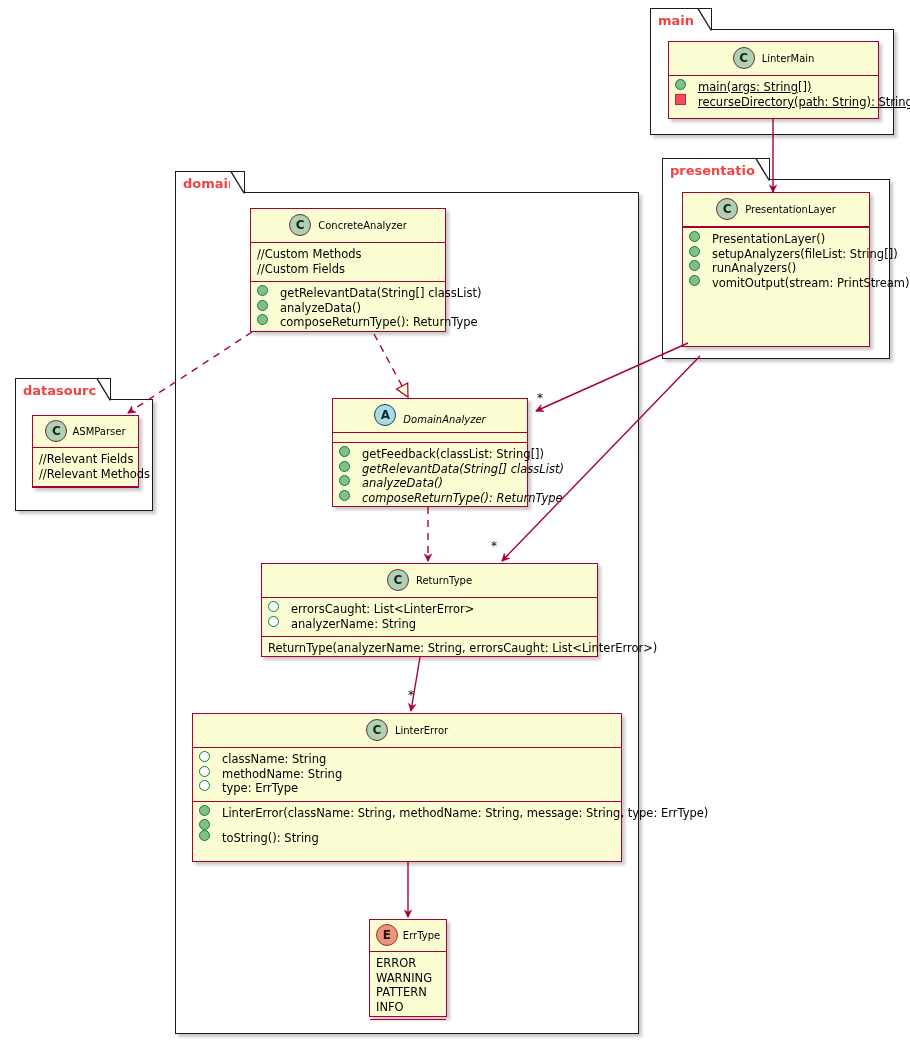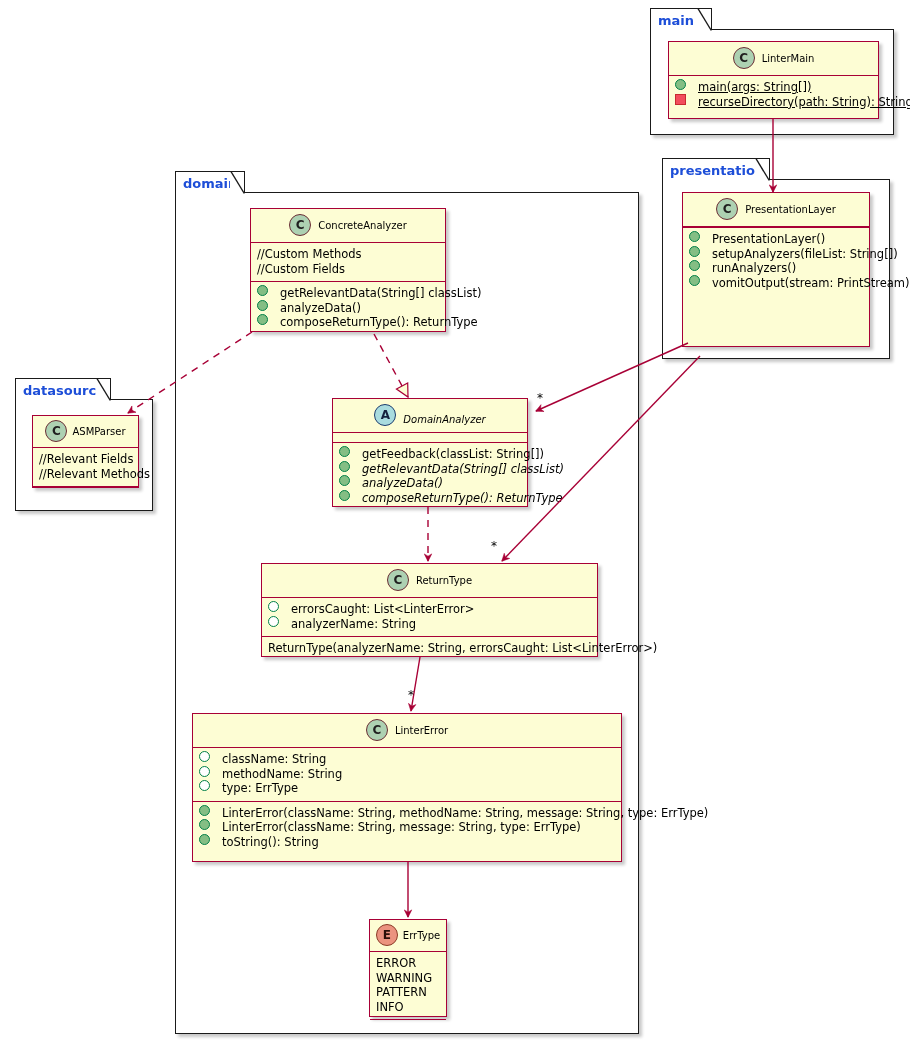--- a/index.html
+++ b/index.html
@@ -40,21 +40,21 @@
     z-index: 1;
   }
   .pkg-tab {
     position: absolute;
     box-sizing: border-box;
     background: #ffffff;
     border: 1.4px solid #1a1a1a;
     border-bottom: none;
     font-weight: bold;
     font-size: 13px;
-    color: #1d4ed8;
+    color: #ef4444;
     line-height: 1;
     padding: 5px 6px 4px 7px;
     white-space: nowrap;
     z-index: 2;
   }
   .pkg-tab .tabtext { display: inline-block; }
   .pkg-tab .slant {
     position: absolute;
     right: -1px;
     top: -1px;
@@ -420,21 +420,20 @@
       </div>
     </div>
     <div class="cls-sep"></div>
     <div class="cls-body">
       <div class="row">
         <span class="vis vis-public-circle"></span>
         <span class="txt">LinterError(className: String, methodName: String, message: String, type: ErrType)</span>
       </div>
       <div class="row">
         <span class="vis vis-public-circle"></span>
-        <span class="txt">LinterError(className: String, message: String, type: ErrType)</span>
       </div>
       <div class="row">
         <span class="vis vis-public-circle"></span>
         <span class="txt">toString(): String</span>
       </div>
     </div>
   </div>
 
   <div class="cls" style="left:369px; top:919px; width:78px; height:98px;">
     <div class="cls-title" style="padding:4px 5px 5px 5px; gap:5px;">

